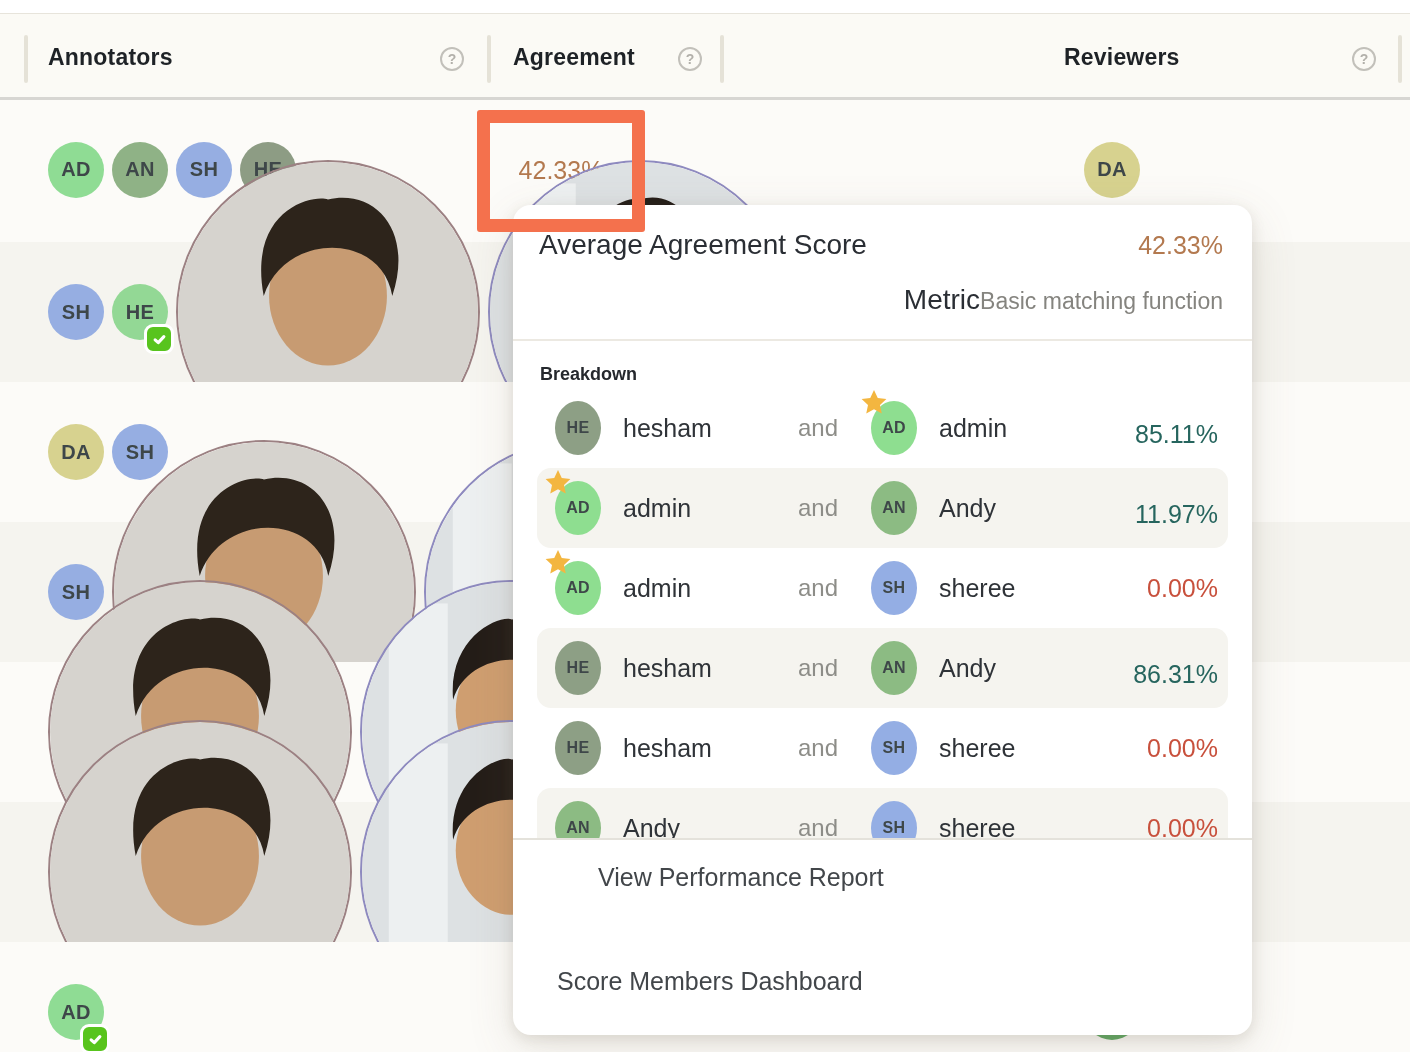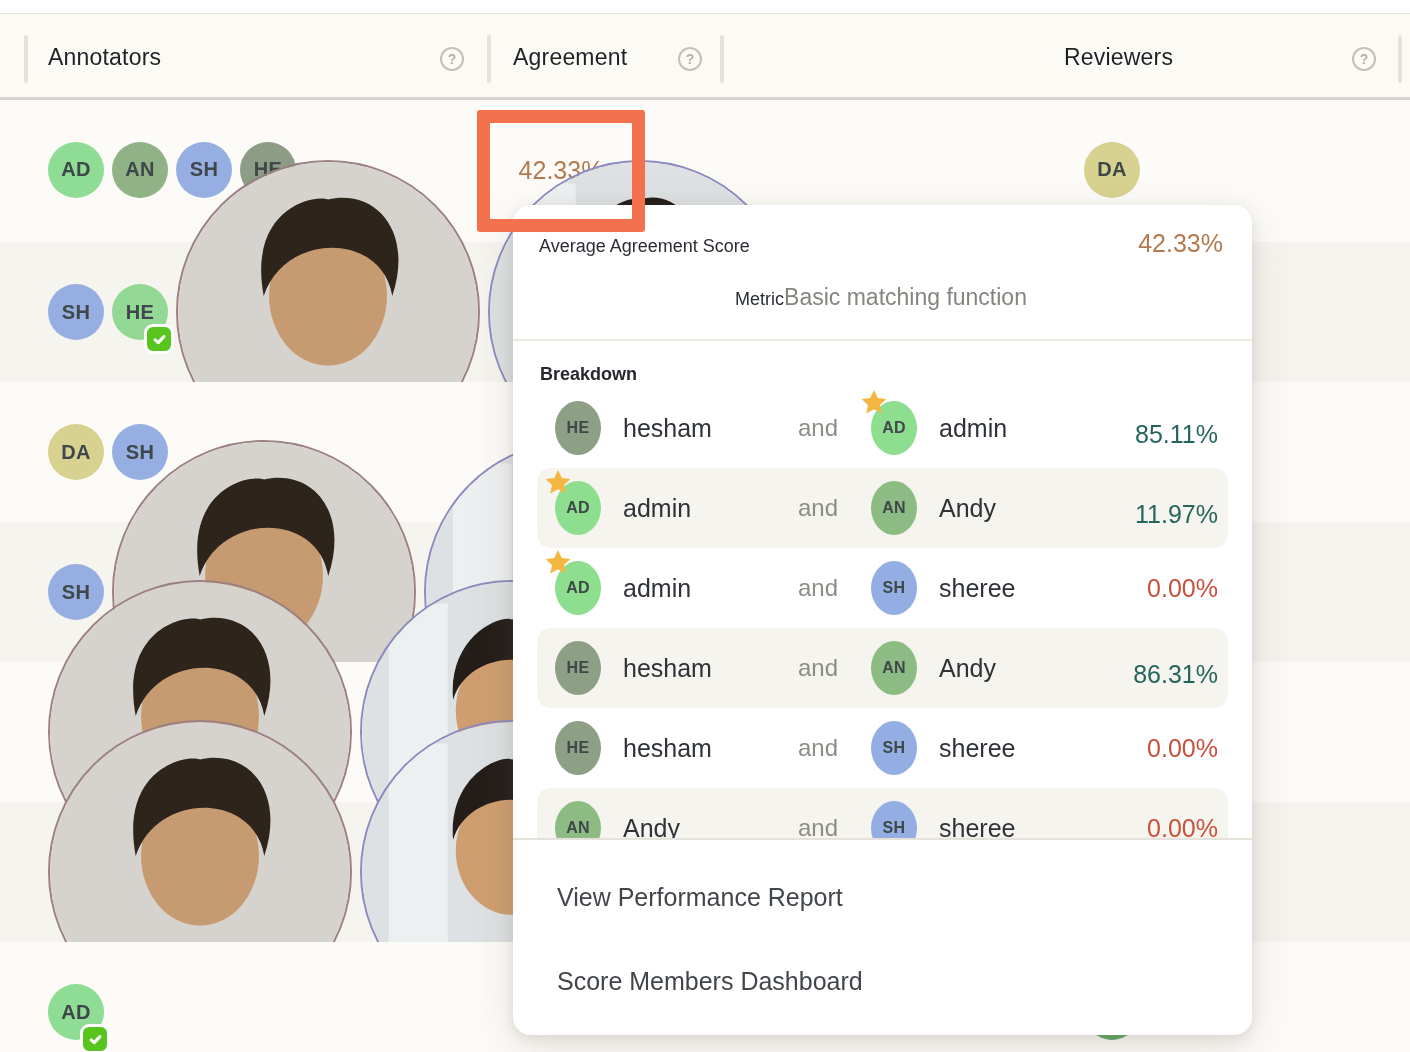--- a/index.html
+++ b/index.html
@@ -7,21 +7,21 @@
        font-family:"Liberation Sans",sans-serif;}
   .page{position:relative;width:1410px;height:1052px;background:#fbfaf5;overflow:hidden;}
 
   
   .top-strip{position:absolute;top:0;left:0;right:0;height:13px;background:#ffffff;
              border-bottom:1px solid #e7e4db;}
 
   
   .header{position:absolute;top:14px;left:0;right:0;height:83px;background:#fbfaf5;
           border-bottom:3px solid #d7d6d2;box-sizing:content-box;z-index:5;}
-  .hdr-label{position:absolute;top:30px;font-size:23px;font-weight:400;color:#1e2226;letter-spacing:.2px;}
+  .hdr-label{position:absolute;top:30px;font-size:23px;font-weight:700;color:#1e2226;letter-spacing:.2px;}
   .hdr-divider{position:absolute;top:21px;width:4px;height:48px;background:#e5e2d7;border-radius:2px;}
   .help{position:absolute;top:33px;width:24px;height:24px;border:2px solid #c2c0ba;border-radius:50%;
         box-sizing:border-box;display:flex;align-items:center;justify-content:center;
         font-size:14px;font-weight:700;color:#b2b0aa;}
   .sel-tab{position:absolute;left:743px;top:1px;width:316px;height:80px;background:#fefdfb;
            border:2px solid #e5e2d9;border-radius:9px;box-sizing:border-box;
            display:flex;align-items:center;justify-content:center;
            font-size:23px;font-weight:700;color:#1e2226;}
 
   
@@ -58,38 +58,38 @@
   .hl-box{position:absolute;left:477px;top:110px;width:168px;height:122px;
           border:13px solid #f4714d;border-radius:3px;box-sizing:border-box;z-index:40;}
 
   
   .popover{position:absolute;left:513px;top:205px;width:739px;height:830px;background:#ffffff;
            border-radius:18px;z-index:20;
            box-shadow:0 4px 14px rgba(110,100,80,.16),0 14px 48px rgba(110,100,80,.14);}
   .pop-row1{position:absolute;top:24px;left:26px;right:29px;display:flex;
             justify-content:space-between;align-items:baseline;}
   .pop-row2{position:absolute;top:79px;left:26px;right:29px;display:flex;
-            justify-content:center;align-items:baseline;}
-  .pop-title{font-size:18px;color:#2a2e34;}
+            justify-content:flex-end;align-items:baseline;}
+  .pop-title{font-size:28px;color:#2a2e34;}
   .pop-score{font-size:25px;color:#b3794f;}
   .pop-metric-val{font-size:23px;color:#85847f;}
   .pop-div1{position:absolute;top:134px;left:0;right:0;border-top:2px solid #ece9e2;}
   .pop-div2{position:absolute;top:633px;left:0;right:0;border-top:2px solid #e4e2db;}
   .bd-label{position:absolute;top:159px;left:27px;font-size:18px;font-weight:700;color:#25282d;}
   .pairs{position:absolute;top:183px;left:24px;right:24px;height:450px;overflow:hidden;}
   .pair{height:80px;display:flex;align-items:center;padding:0 10px 0 18px;
         border-radius:14px;box-sizing:border-box;}
   .pair:nth-child(even){background:#f5f4ef;}
   .pair .name{margin-left:22px;width:142px;font-size:25px;color:#2f3338;white-space:nowrap;}
   .pair .and{width:106px;text-align:center;font-size:24px;color:#8d8d88;}
   .pair .val{flex:1;text-align:right;font-size:25px;}
   .val.good{color:#26655e;margin-top:13px;}
   .val.bad{color:#c8503c;}
   .pop-link{position:absolute;left:44px;font-size:25px;color:#42464a;cursor:pointer;}
-  .link1{top:678px;}
+  .link1{top:658px;margin-left:41px;}
   .link2{top:762px;}
 </style>
 </head>
 <body>
 
 <div class="page">
 
   <div class="top-strip"></div>
 
   <div class="header">

